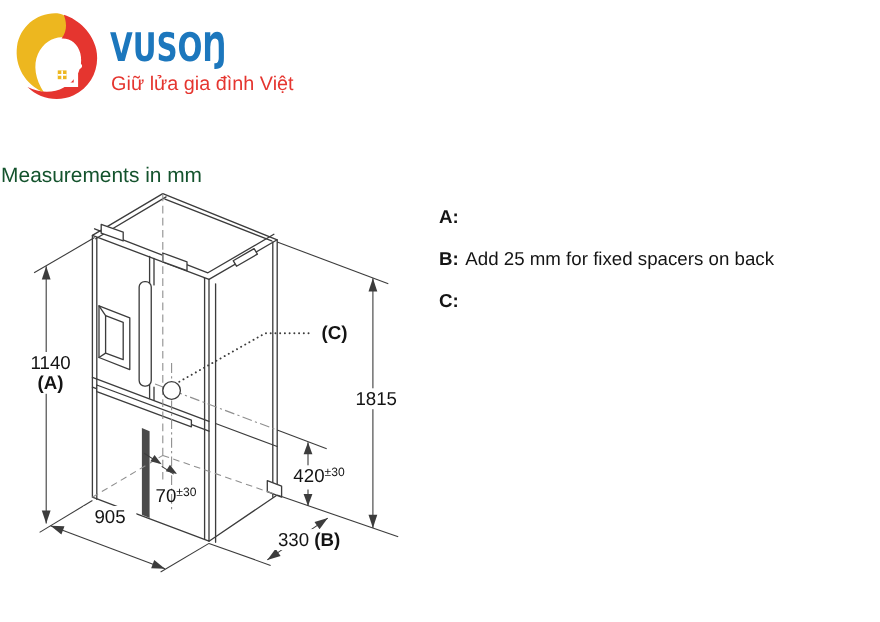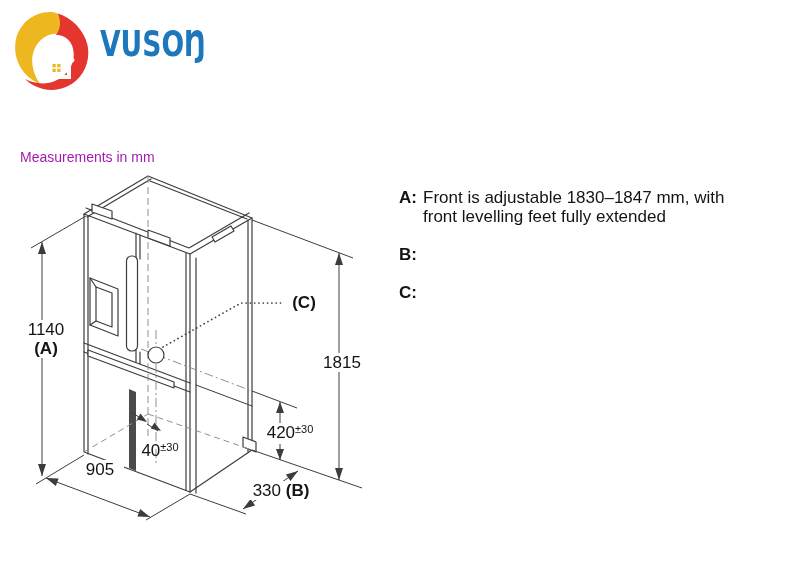--- a/index.html
+++ b/index.html
@@ -12,21 +12,21 @@
   #logo{left:10px;top:6px;width:300px;height:95px;cursor:pointer;}
   #brand-text{
     left:90px;top:20px;font-family:"DejaVu Sans",sans-serif;font-weight:bold;
     font-size:36px;color:#1C77BD;letter-spacing:0px;transform:scaleX(0.74);transform-origin:left top;
     white-space:nowrap;line-height:1;
   }
   #brand-tagline{
     left:91px;top:60px;font-size:18px;color:#E5352F;white-space:nowrap;line-height:1.2;
   }
   
-  #heading{left:20px;top:149px;font-size:14px;color:#a21caf;white-space:nowrap;}
+  #heading{left:1px;top:149px;font-size:19px;color:#14532d;white-space:nowrap;}
   
   .dimlabel{
     position:absolute;background:#ffffff;font-size:17px;color:#141414;
     text-align:center;line-height:19px;padding:0 1px;white-space:nowrap;
   }
   .dimlabel .bold{font-weight:bold;}
   .tol{font-size:11px;position:relative;top:-5px;letter-spacing:0;}
   
   #notes{left:399px;top:188px;width:392px;}
   .note{display:flex;margin-bottom:19px;font-size:17px;line-height:19px;color:#141414;}
@@ -46,20 +46,21 @@
              C50,18 48,10 46,4.5 Z" fill="#E5352F"></path>
     <g>
       <path d="M54,39 L54,47" stroke="#ffffff" stroke-width="4" fill="none"></path>
       <path d="M26,52 L44,35 L60,51" stroke="#ffffff" stroke-width="5" fill="none" stroke-linecap="round" stroke-linejoin="round"></path>
       <path d="M31,53 L31,68 L57,68 L57,53" stroke="#ffffff" stroke-width="4" fill="none"></path>
       <rect x="40.5" y="55" width="8" height="8" fill="#EDB71F"></rect>
       <path d="M44.5,55 L44.5,63 M40.5,59 L48.5,59" stroke="#ffffff" stroke-width="1.5"></path>
     </g>
   </svg>
   <div class="abs" id="brand-text">VUSOŊ</div>
+  <div class="abs" id="brand-tagline">Giữ lửa gia đình Việt</div>
 </div>
 
 <div class="abs" id="heading">Measurements in mm</div>
 
 <svg class="abs" style="left:0;top:0" width="800" height="565" viewBox="0 0 800 565">
 
   <g stroke="#3c3c3c" stroke-width="1.2" fill="none" stroke-linejoin="round" stroke-linecap="round">
     <path d="M84,214 L148,176 L252,218 L190,254 Z"></path>
     <path d="M86,208 L189,248 L249,213"></path>
     <path d="M151,179 L87,217"></path>
@@ -152,31 +153,31 @@
 
 <div class="dimlabel" style="left:248px;top:481px;width:64px">
   <span>330</span>&nbsp;<span class="bold">(B)</span>
 </div>
 
 <div class="dimlabel" style="left:262px;top:423px;width:54px">
   <span>420</span><span class="tol">±30</span>
 </div>
 
 <div class="dimlabel" style="left:136px;top:441px;width:46px;background:transparent">
-  <span>40</span><span class="tol">±30</span>
+  <span>70</span><span class="tol">±30</span>
 </div>
 
 <div class="dimlabel bold" style="left:284px;top:293px;width:38px;font-weight:bold">
   <span>(C)</span>
 </div>
 
 <div class="abs" id="notes">
   <div class="note">
     <span class="key">A:</span>
-    <span class="txt">Front is adjustable 1830–1847 mm, with front levelling feet fully extended</span>
   </div>
   <div class="note">
     <span class="key">B:</span>
+    <span class="txt">Add 25 mm for fixed spacers on back</span>
   </div>
   <div class="note">
     <span class="key">C:</span>
   </div>
 </div>
 
 </body></html>

